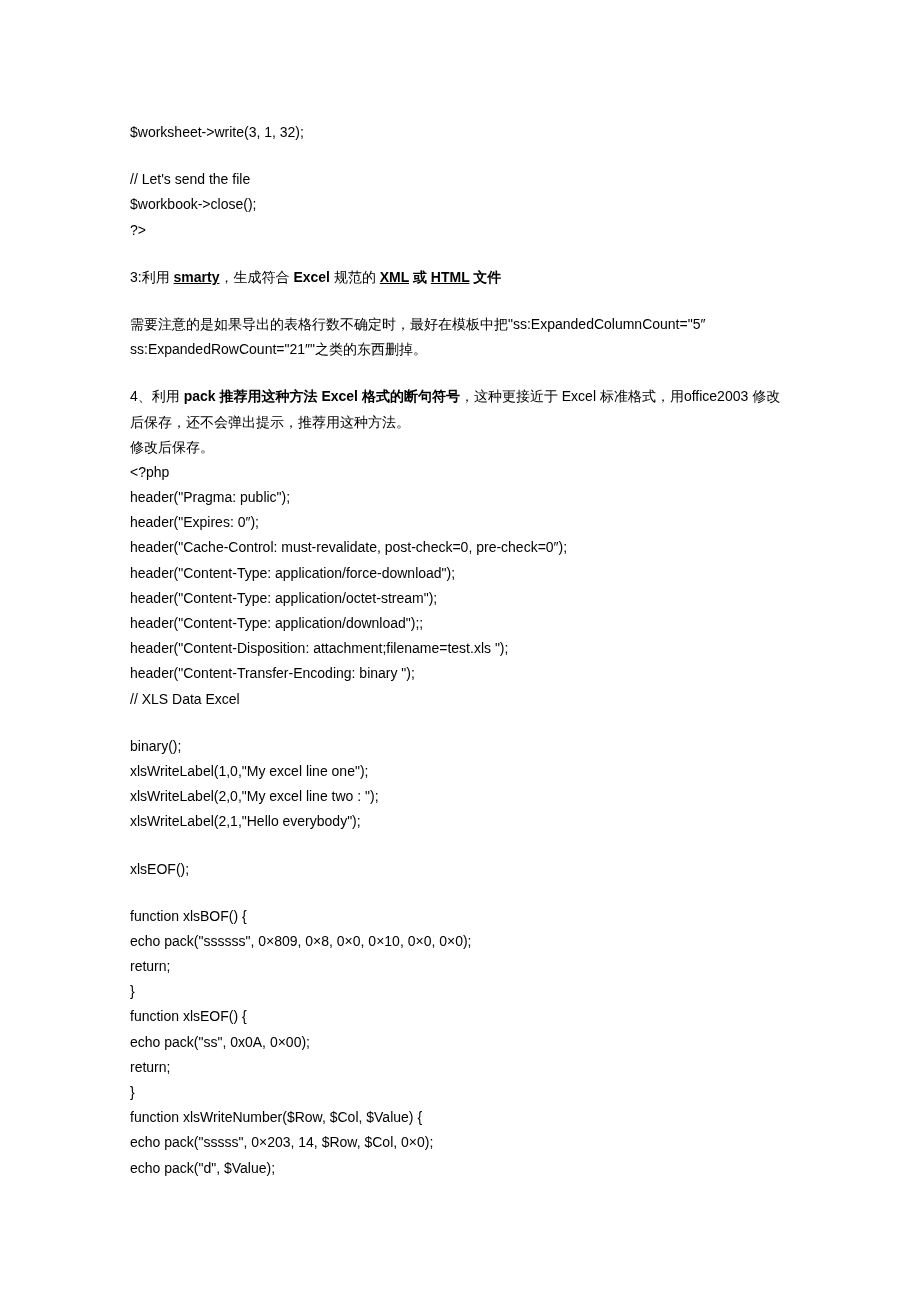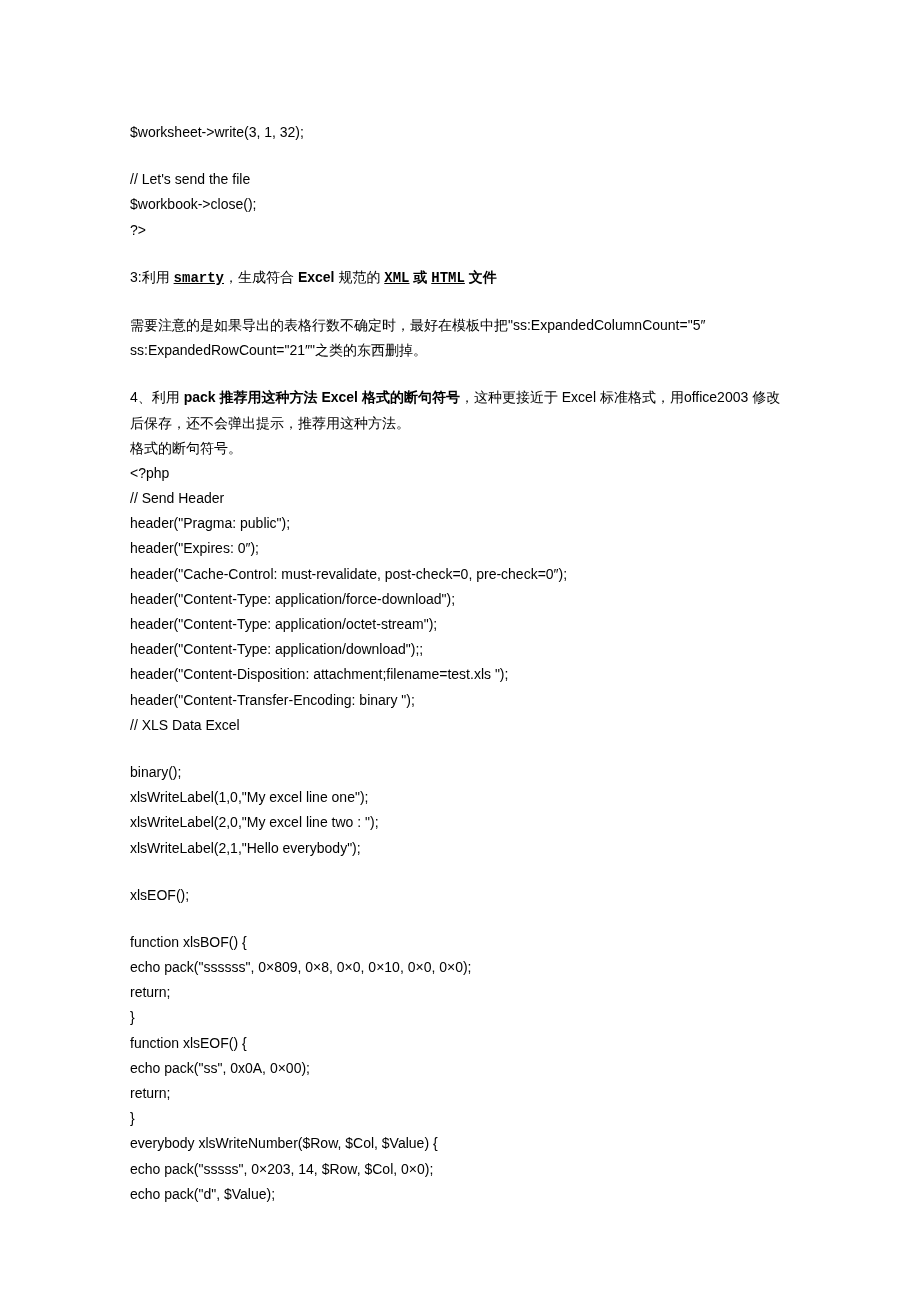--- a/index.html
+++ b/index.html
@@ -25,21 +25,20 @@
     .section-heading {
       margin-bottom: 22px;
     }
     .bold {
       font-weight: bold;
       margin-top: 21px;
     }
     .underline-link {
       text-decoration: underline;
       font-weight: bold;
-      font-family: Liberation Mono, monospace;
     }
     .para {
       margin-bottom: 22px;
     }
     .para-tight {
       margin-bottom: 0;
     }
   </style>
 </head>
 <body>
@@ -57,23 +56,22 @@
 <div class="section-heading">
   <span>3:利用 </span><span class="underline-link">smarty</span><span>，生成符合 </span><span class="bold">Excel </span><span>规范的 </span><span class="underline-link">XML</span><span class="bold"> 或 </span><span class="underline-link">HTML</span><span class="bold"> 文件</span>
 </div>
 
 <div class="para">需要注意的是如果导出的表格行数不确定时，最好在模板中把"ss:ExpandedColumnCount="5″ ss:ExpandedRowCount="21″"之类的东西删掉。</div>
 
 <div class="para-tight">
   <div>
     <span>4、利用 </span><span class="bold">pack </span><span class="bold">推荐用这种方法 </span><span class="bold">Excel </span><span class="bold">格式的断句符号</span><span>，这种更接近于 Excel 标准格式，用office2003 修改后保存，还不会弹出提示，推荐用这种方法。</span>
   </div>
-  <span class="code-line">格式的断句符号。</span>
+  <span class="code-line">修改后保存。</span>
   <span class="code-line">&lt;?php</span>
-  <span class="code-line">// Send Header</span>
   <span class="code-line">header("Pragma: public");</span>
   <span class="code-line">header("Expires: 0″);</span>
   <span class="code-line">header("Cache-Control: must-revalidate, post-check=0, pre-check=0″);</span>
   <span class="code-line">header("Content-Type: application/force-download");</span>
   <span class="code-line">header("Content-Type: application/octet-stream");</span>
   <span class="code-line">header("Content-Type: application/download");;</span>
   <span class="code-line">header("Content-Disposition: attachment;filename=test.xls ");</span>
   <span class="code-line">header("Content-Transfer-Encoding: binary ");</span>
   <span class="code-line">// XLS Data Excel</span>
 </div>
@@ -97,16 +95,16 @@
 
 <div class="para-tight">
   <span class="code-line">function xlsBOF() {</span>
   <span class="code-line">echo pack("ssssss", 0×809, 0×8, 0×0, 0×10, 0×0, 0×0);</span>
   <span class="code-line">return;</span>
   <span class="code-line">}</span>
   <span class="code-line">function xlsEOF() {</span>
   <span class="code-line">echo pack("ss", 0x0A, 0×00);</span>
   <span class="code-line">return;</span>
   <span class="code-line">}</span>
-  <span class="code-line">everybody xlsWriteNumber($Row, $Col, $Value) {</span>
+  <span class="code-line">function xlsWriteNumber($Row, $Col, $Value) {</span>
   <span class="code-line">echo pack("sssss", 0×203, 14, $Row, $Col, 0×0);</span>
   <span class="code-line">echo pack("d", $Value);</span>
 </div>
 
 </body></html>

